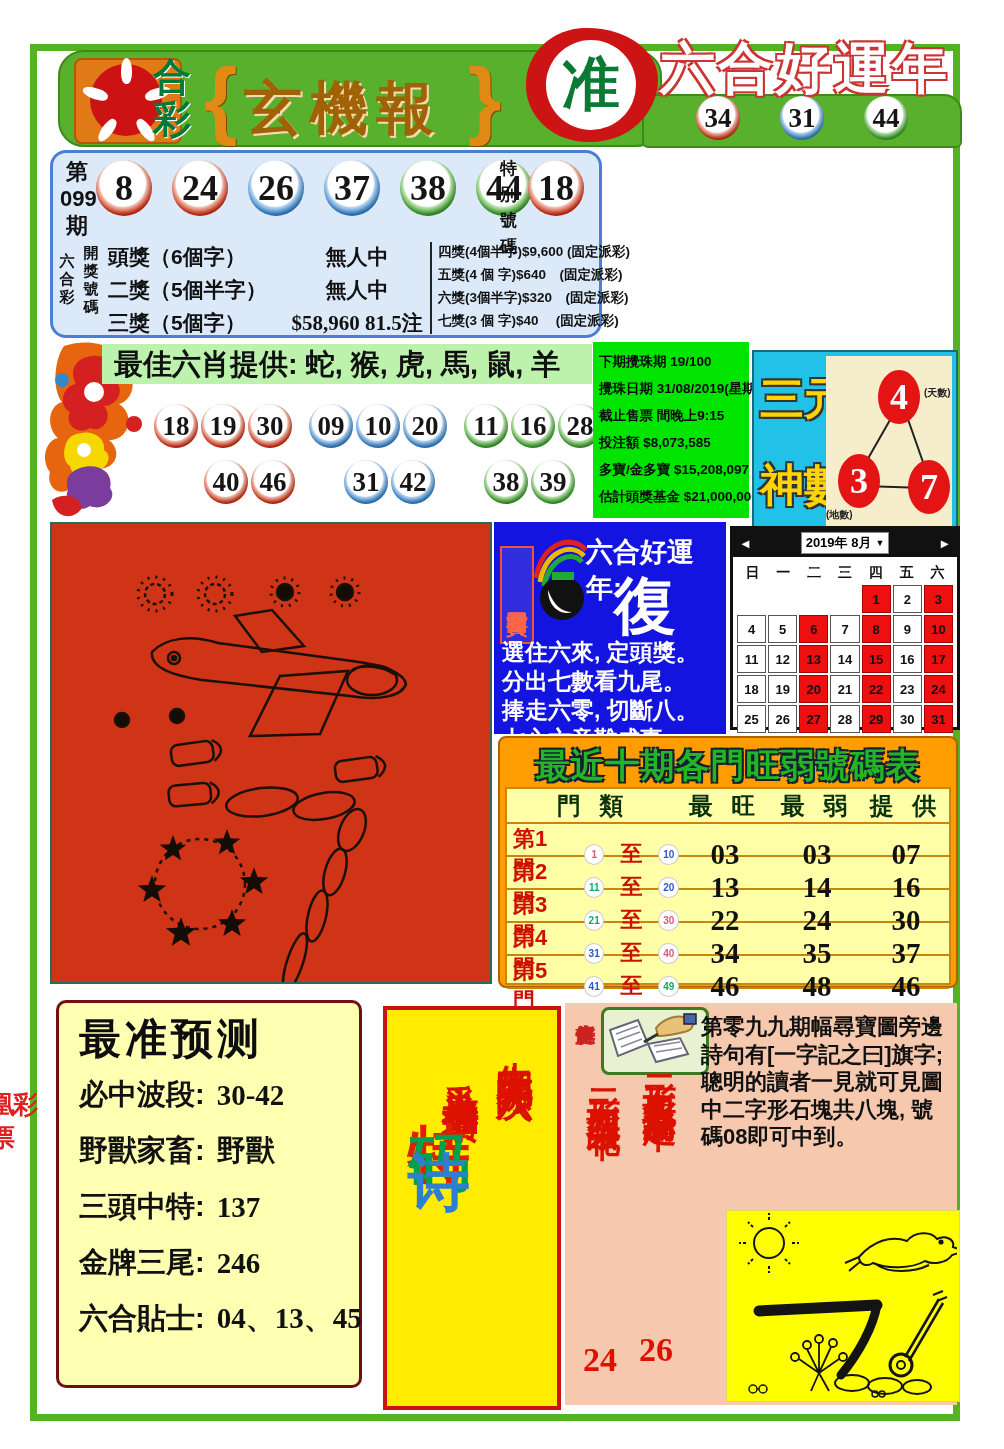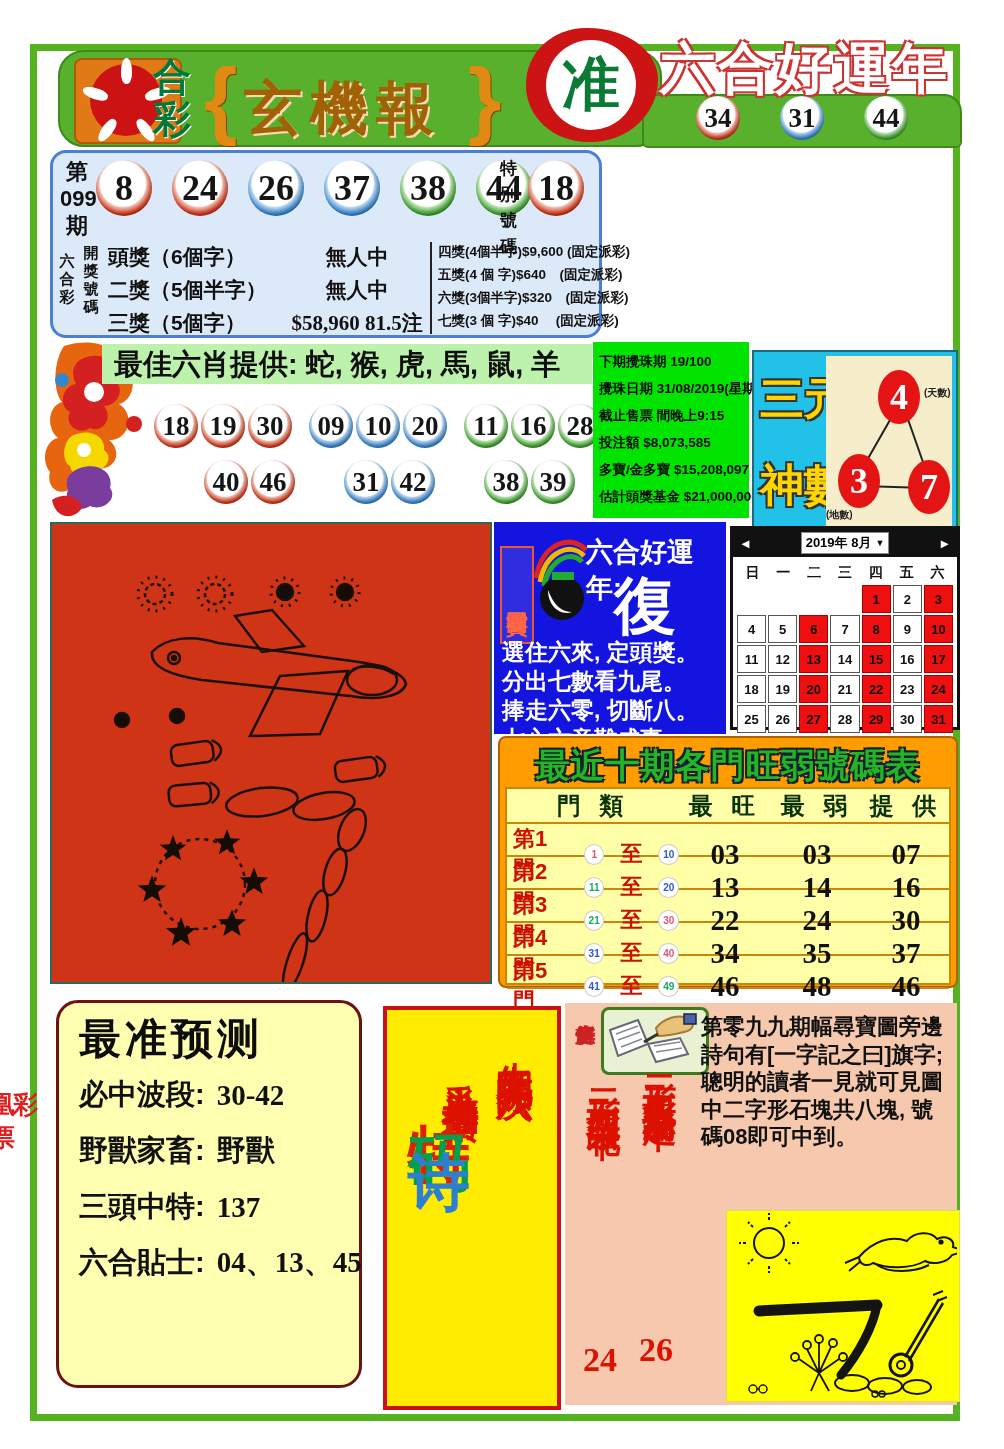--- a/index.html
+++ b/index.html
@@ -91,21 +91,21 @@
   #hc-table{left:498px;top:736px;width:460px;height:252px;background:#ff9d00;border:2px solid #b06000;border-radius:8px;padding:5px;box-sizing:border-box;}
   #hc-title{height:44px;text-align:center;font-size:34px;font-weight:bold;color:#23b523;letter-spacing:1px;line-height:44px;white-space:nowrap;
             text-shadow:-2px -2px 0 #123,2px -2px 0 #123,-2px 2px 0 #123,2px 2px 0 #123;}
   #hc-inner{background:#ffffa8;border:2px solid #c8860a;height:194px;}
   .hc-row{display:grid;grid-template-columns:172px 92px 92px 1fr;align-items:center;border-bottom:2px solid #c8860a;height:31px;}
   #hc-header{height:33px;font-size:24px;font-weight:bold;color:#0a320a;text-align:center;letter-spacing:6px;}
   .hc-door{display:flex;align-items:center;gap:16px;padding-left:6px;font-size:22px;font-weight:bold;color:#cc1100;}
   .mini-c{width:19px;height:19px;border-radius:50%;background:#fff;border:1px solid #ccc;font-size:10px;font-weight:bold;line-height:19px;text-align:center;}
   .hc-num{font-family:"Liberation Serif","DejaVu Serif",serif;font-size:29px;font-weight:bold;color:#111;text-align:center;}
   
-  #prediction{left:56px;top:1000px;width:306px;height:388px;background:#ffffb2;border:3px solid #6d1212;border-radius:22px;box-sizing:border-box;padding:8px 0 0 20px;}
+  #prediction{left:56px;top:1000px;width:306px;height:388px;background:#ffffb2;border:3px solid #6d1212;border-radius:10px;box-sizing:border-box;padding:8px 0 0 20px;}
   #pred-title{font-size:42px;font-weight:bold;color:#0d0d0d;letter-spacing:4px;}
   .pred-row{display:flex;align-items:center;height:56px;font-size:29px;font-weight:bold;color:#111;white-space:nowrap;}
   .pred-row .pv{margin-left:12px;font-family:"Liberation Serif","DejaVu Serif",serif;}
   .odd-even{width:40px;height:40px;border-radius:50%;background:#dd1010;display:flex;align-items:center;justify-content:center;font-size:23px;color:#200;margin-left:14px;font-family:"Liberation Sans",sans-serif;}
   #edge-watermark{left:-10px;top:1088px;color:#e02020;font-size:25px;font-weight:bold;letter-spacing:-2px;width:60px;}
   
   #special-poem{left:383px;top:1006px;width:178px;height:404px;background:#ffec00;border:4px solid #cc1111;box-sizing:border-box;}
   #sp-col1{position:absolute;right:18px;top:22px;font-size:37px;font-weight:bold;color:#dd1100;letter-spacing:4px;}
   #sp-col2{position:absolute;right:72px;top:44px;font-size:37px;font-weight:bold;color:#dd1100;letter-spacing:4px;}
   #sp-title{position:absolute;left:10px;top:62px;font-size:62px;font-weight:bold;letter-spacing:14px;}
@@ -464,20 +464,24 @@
       </div>
       <div class="pred-row">
         <span>野獸家畜:</span>
         <span class="pv">野獸</span>
       </div>
       <div class="pred-row">
         <span>三頭中特:</span>
         <span class="pv">137</span>
       </div>
       <div class="pred-row">
+        <span>金牌三尾:</span>
+        <span class="pv">246</span>
+      </div>
+      <div class="pred-row">
         <span>六合貼士:</span>
         <span class="pv">04、13、45</span>
       </div>
     </div>
 </div>
 <div class="abs" id="edge-watermark">凰彩票</div>
 
 <div class="abs" id="special-poem">
   <div id="sp-col1" class="v-text">先來九開除六次</div>
   <div id="sp-col2" class="v-text">爲人爲福好前景</div>

